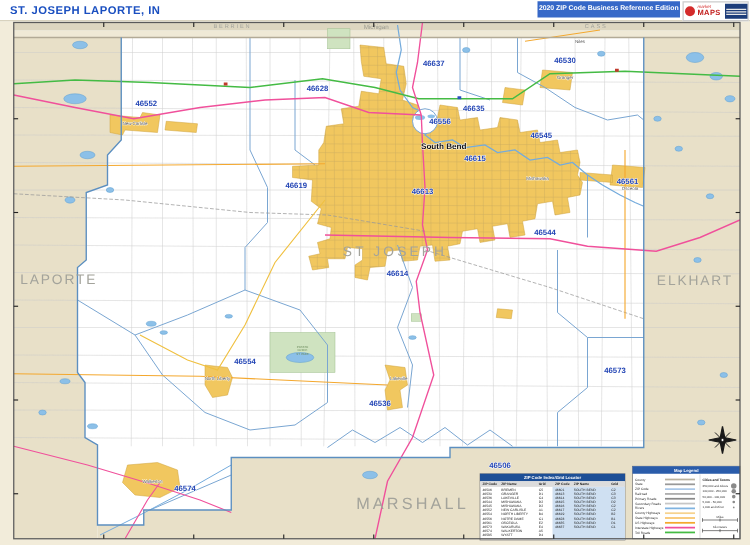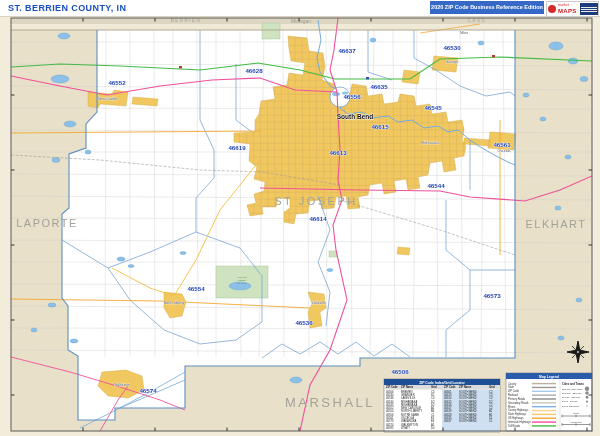--- a/index.html
+++ b/index.html
@@ -21,21 +21,21 @@
     flex-direction:column;justify-content:center;gap:1px;padding:0 1px;}
   .logo-panel span{display:block;height:1px;background:#e8e8e8;}
   svg{position:absolute;left:0;top:0;}
 </style>
 </head>
 <body>
 
 <div class="page">
 
   <div class="topbar">
-    <div class="map-title">ST. BERRIEN COUNTY, IN</div>
+    <div class="map-title">ST. JOSEPH LAPORTE, IN</div>
     <div class="edition">2020 ZIP Code Business Reference Edition</div>
     <div class="logo">
       <div class="logo-star"></div>
       <div class="logo-words">
         <span class="logo-top">market</span>
         <span class="logo-bottom">MAPS</span>
       </div>
       <div class="logo-panel">
           <span></span>
           <span></span>

